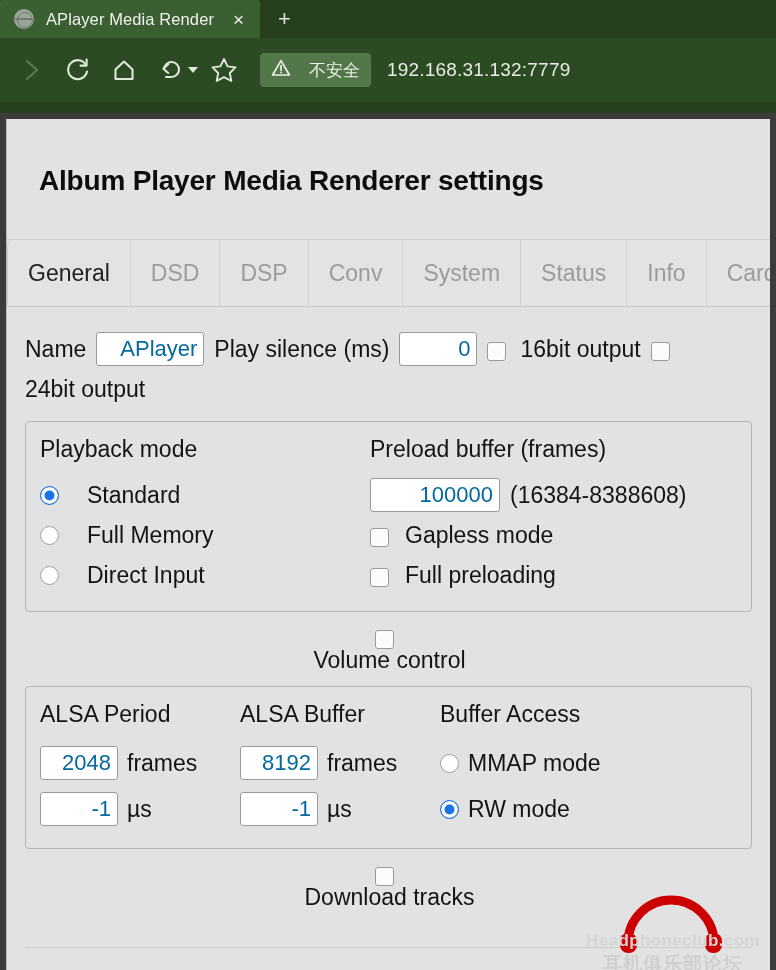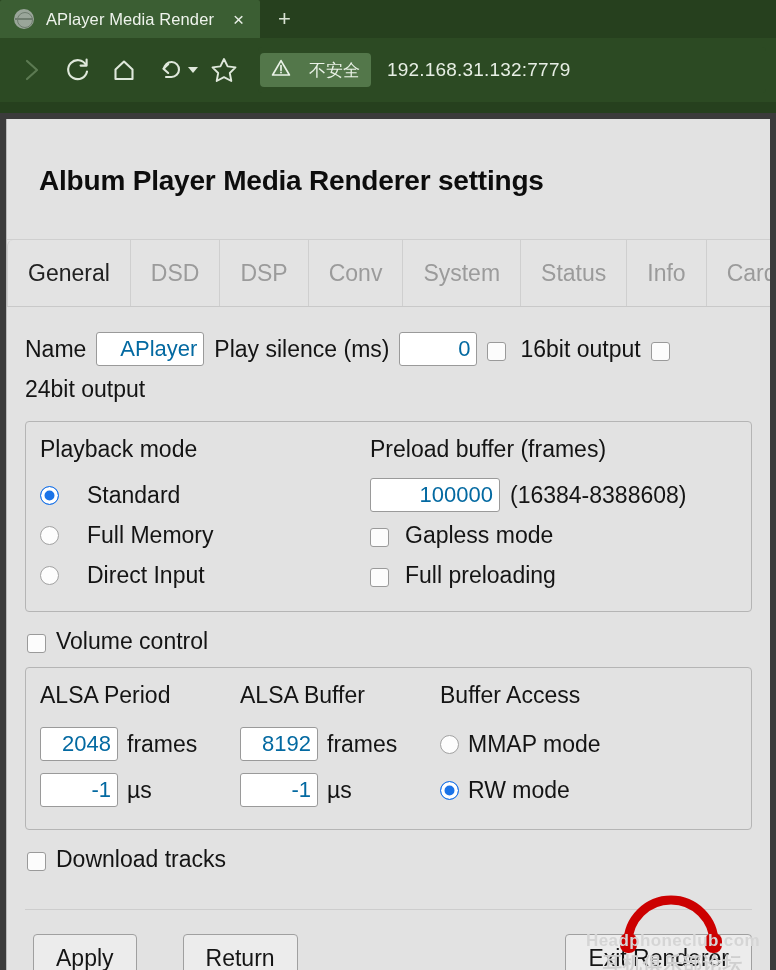--- a/index.html
+++ b/index.html
@@ -176,21 +176,21 @@
     font-size: 23px; color: #141414; height: 40px;
   }
   .optrow .txtlabel { margin-left: 28px; }
   .optrow .cblabel { margin-left: 12px; }
 
   .preload-line { display: flex; align-items: center; gap: 10px; height: 40px; }
   .range { font-size: 23px; color: #141414; }
 
   .standalone-cb {
     display: flex; align-items: center; margin: 16px 0 0 2px;
-    font-size: 23px; color: #141414;
+    font-size: 23px; color: #141414; flex-direction: column;
   }
   .standalone-cb .cb { margin-right: 10px; }
 
   .alsacols { display: flex; }
   .alsacol { width: 200px; }
   .alsacol.access { width: auto; }
   .unit-line { display: flex; align-items: center; gap: 9px; height: 46px; }
   .unit { font-size: 23px; color: #141414; }
 
   hr.sep { border: 0; border-top: 1px solid #cdcdcd; margin: 36px 0 0 0; }

